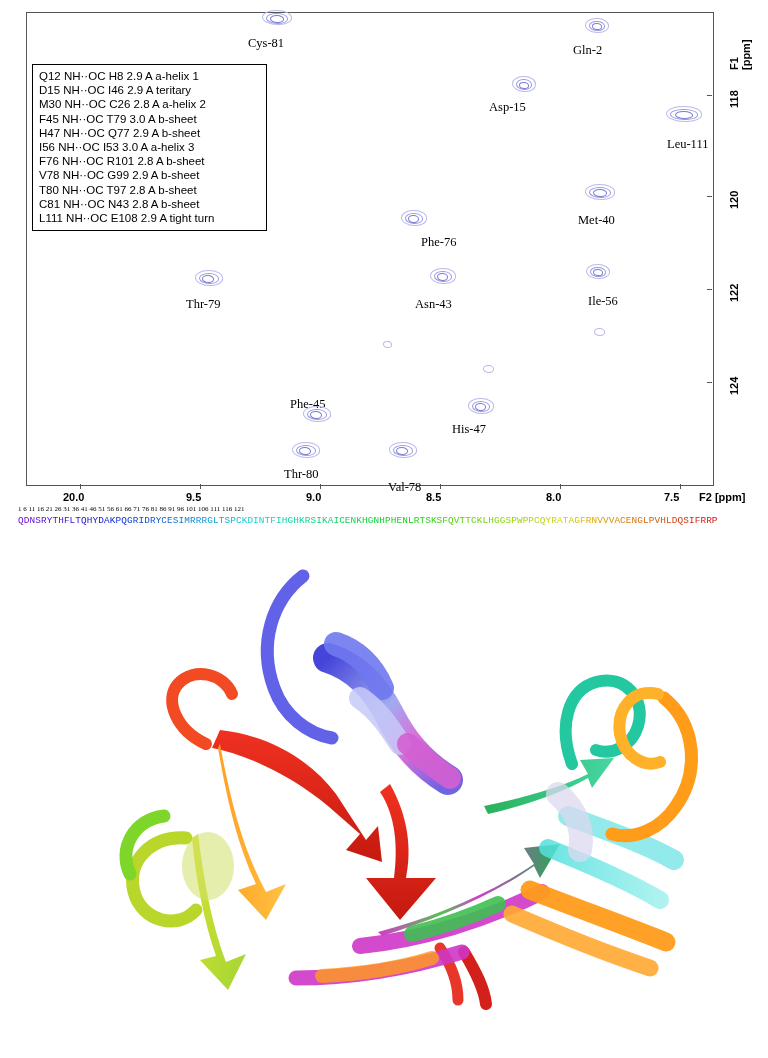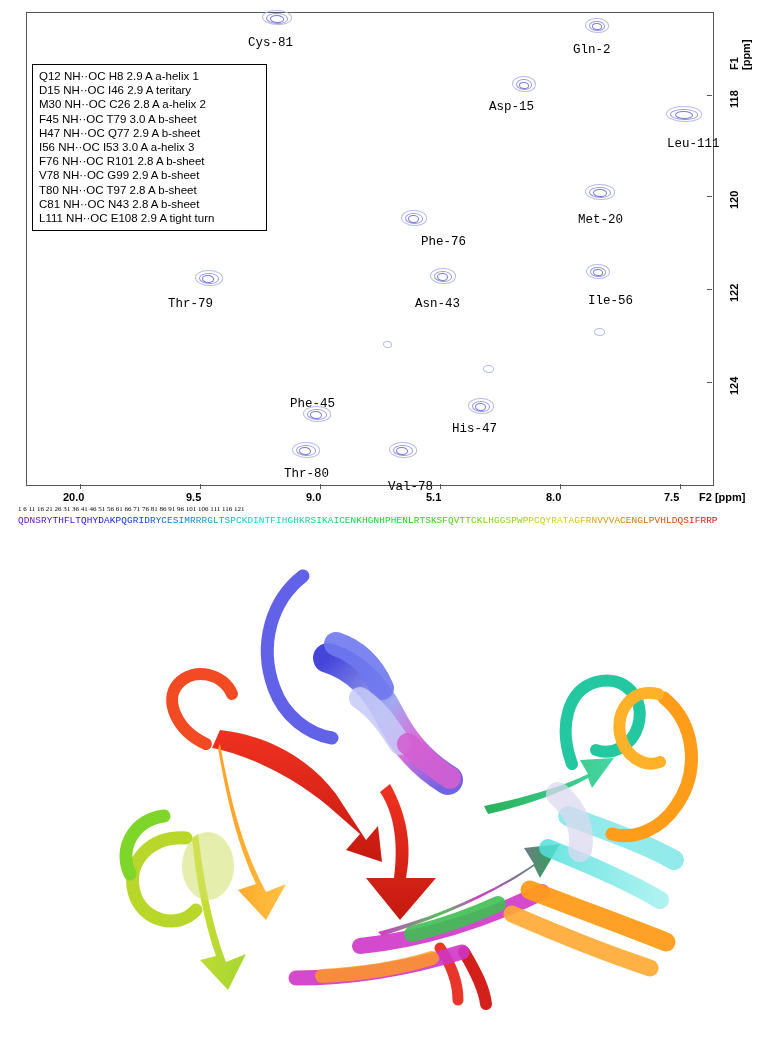--- a/index.html
+++ b/index.html
@@ -10,21 +10,21 @@
   .panel-letter{position:absolute;font-size:26px;font-weight:bold;font-family:"Liberation Sans",sans-serif;}
   #letterA{left:36px;top:24px;}
 
   #spectrum-box{position:absolute;left:26px;top:12px;width:686px;height:472px;border:1px solid #555;background:#fff;}
 
   
   #hbond-box{position:absolute;left:32px;top:64px;width:222px;border:1px solid #000;background:#fff;padding:4px 5px 5px 6px;}
   #hbond-box .hb-line{font-size:11.5px;line-height:14.2px;white-space:nowrap;font-family:"Liberation Sans",sans-serif;}
 
   
-  .peak-label{position:absolute;font-size:12.5px;color:#000;white-space:nowrap;font-family:Liberation Mono, monospace;}
+  .peak-label{position:absolute;font-size:12.5px;color:#000;white-space:nowrap;font-family:Liberation Serif, serif;}
 
   
   .peak{position:absolute;}
   .peak .ring{position:absolute;border:1px solid #7b7bd6;border-radius:48% 52% 45% 55%;}
   .peak .ring.r2{border-color:#9a9ae0;}
   .peak .ring.r3{border-color:#b9b9ec;}
 
   
   .x-tick{position:absolute;font-size:11px;font-weight:bold;font-family:"Liberation Sans",sans-serif;}
   .y-tick{position:absolute;font-size:11px;font-weight:bold;font-family:"Liberation Sans",sans-serif;transform:rotate(-90deg);transform-origin:left top;}
@@ -60,23 +60,23 @@
     <div class="hb-line">V78 NH··OC G99 2.9 A b-sheet</div>
     <div class="hb-line">T80 NH··OC T97 2.8 A b-sheet</div>
     <div class="hb-line">C81 NH··OC N43 2.8 A b-sheet</div>
     <div class="hb-line">L111 NH··OC E108 2.9 A tight turn</div>
   </div>
 
   <div class="peak-label" style="left:248px;top:36px">Cys-81</div>
   <div class="peak-label" style="left:573px;top:43px">Gln-2</div>
   <div class="peak-label" style="left:489px;top:100px">Asp-15</div>
   <div class="peak-label" style="left:667px;top:137px">Leu-111</div>
-  <div class="peak-label" style="left:578px;top:213px">Met-20</div>
+  <div class="peak-label" style="left:578px;top:213px">Met-40</div>
   <div class="peak-label" style="left:421px;top:235px">Phe-76</div>
-  <div class="peak-label" style="left:168px;top:297px">Thr-79</div>
+  <div class="peak-label" style="left:186px;top:297px">Thr-79</div>
   <div class="peak-label" style="left:415px;top:297px">Asn-43</div>
   <div class="peak-label" style="left:588px;top:294px">Ile-56</div>
   <div class="peak-label" style="left:290px;top:397px">Phe-45</div>
   <div class="peak-label" style="left:452px;top:422px">His-47</div>
   <div class="peak-label" style="left:284px;top:467px">Thr-80</div>
   <div class="peak-label" style="left:388px;top:480px">Val-78</div>
 
   <div class="peak" style="left:268px;top:14px">
     <div class="ring r3" style="left:-6px;top:-4px;width:28px;height:13px"></div>
     <div class="ring r2" style="left:-2px;top:-1px;width:20px;height:9px"></div>
@@ -155,21 +155,21 @@
   <div class="tickmark" style="left:80px;top:484px;width:1px;height:5px"></div>
   <div class="tickmark" style="left:200px;top:484px;width:1px;height:5px"></div>
   <div class="tickmark" style="left:320px;top:484px;width:1px;height:5px"></div>
   <div class="tickmark" style="left:440px;top:484px;width:1px;height:5px"></div>
   <div class="tickmark" style="left:560px;top:484px;width:1px;height:5px"></div>
   <div class="tickmark" style="left:680px;top:484px;width:1px;height:5px"></div>
 
   <div class="x-tick" style="left:63px;top:491px">20.0</div>
   <div class="x-tick" style="left:186px;top:491px">9.5</div>
   <div class="x-tick" style="left:306px;top:491px">9.0</div>
-  <div class="x-tick" style="left:426px;top:491px">5.1</div>
+  <div class="x-tick" style="left:426px;top:491px">8.5</div>
   <div class="x-tick" style="left:546px;top:491px">8.0</div>
   <div class="x-tick" style="left:664px;top:491px">7.5</div>
   <div class="axis-title" style="left:699px;top:491px">F2 [ppm]</div>
 
   <div class="tickmark" style="left:707px;top:95px;width:5px;height:1px"></div>
   <div class="tickmark" style="left:707px;top:196px;width:5px;height:1px"></div>
   <div class="tickmark" style="left:707px;top:289px;width:5px;height:1px"></div>
   <div class="tickmark" style="left:707px;top:382px;width:5px;height:1px"></div>
 
   <div class="y-tick" style="left:728px;top:108px">118</div>

